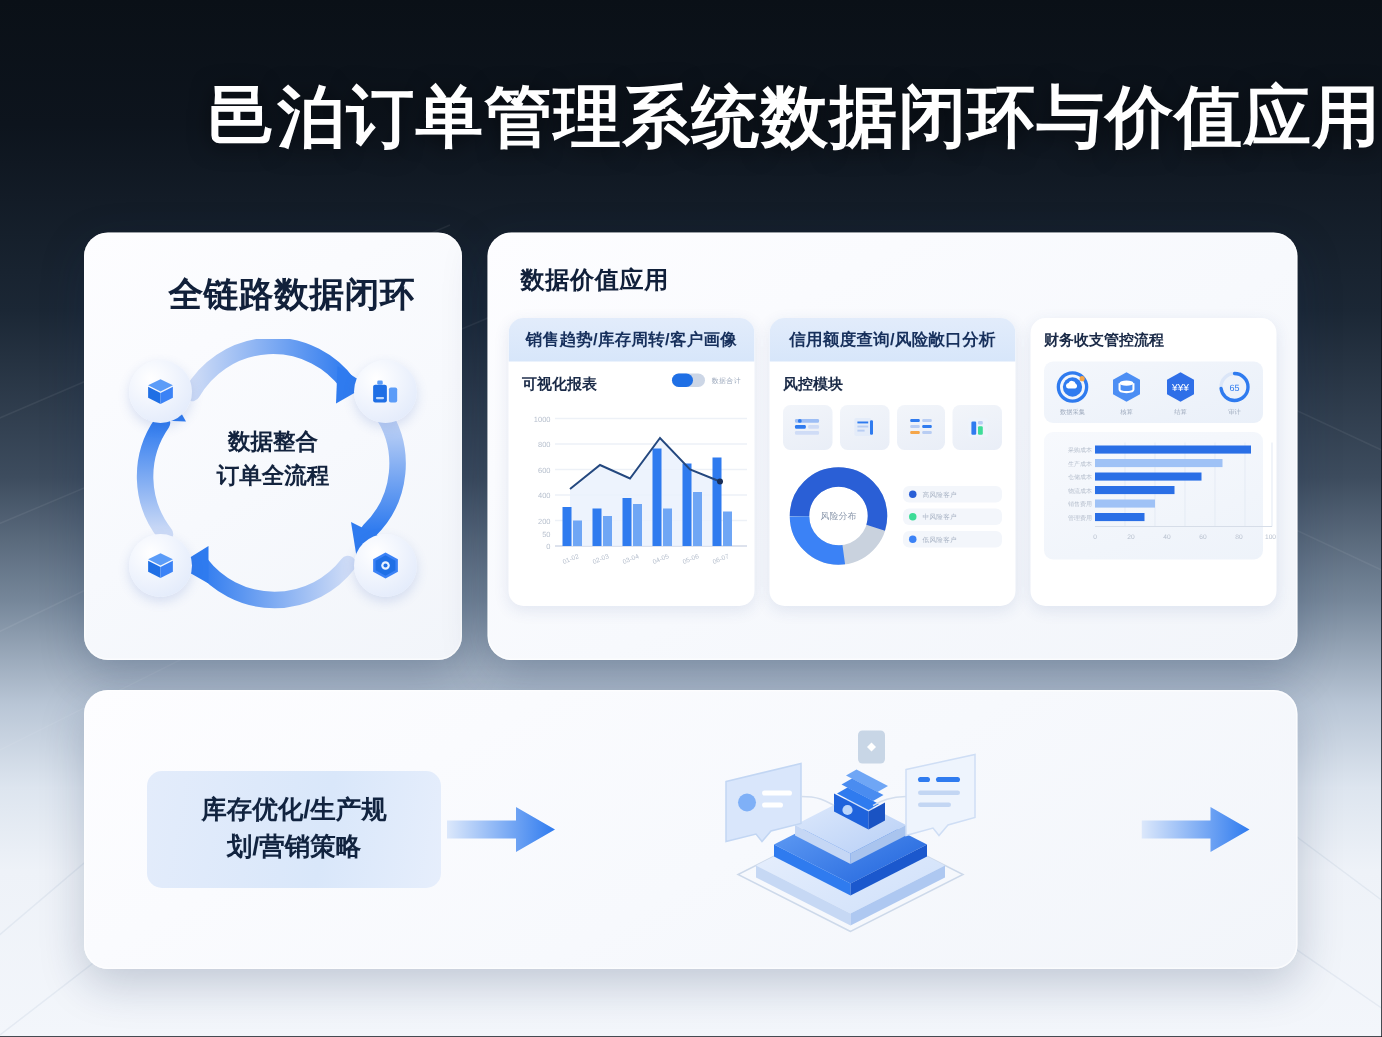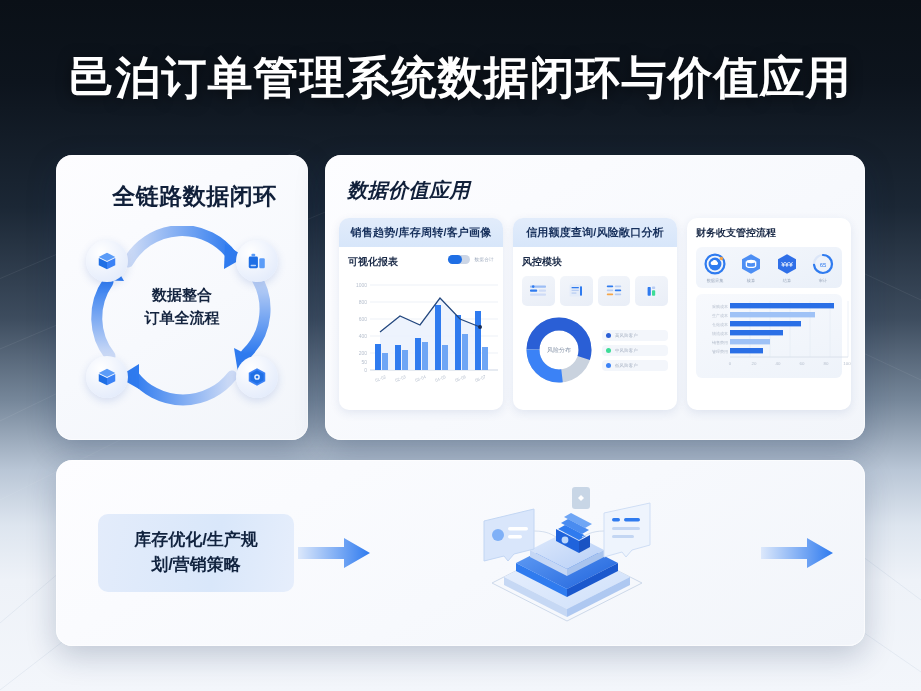--- a/index.html
+++ b/index.html
@@ -23,21 +23,21 @@
         #eef2f8 84%,
         #f3f6fb 100%);
     overflow:hidden;
   }
   
   .lines{position:absolute;inset:0;opacity:.5;}
   .lines svg{width:100%;height:100%;display:block;}
 
   .title{
     position:absolute; top:48px; left:0; width:100%;
-    text-align:center;
+    text-align:right;
     font-size:45px;
     font-weight:bold;
     letter-spacing:1px;
     color:#ffffff;
     text-shadow:0 2px 14px rgba(0,0,0,.55);
     z-index:5;
     white-space:nowrap;
   }
 
   .card{
@@ -76,21 +76,21 @@
   #n3{right:4px;bottom:8px;}
   #n4{left:4px;bottom:8px;}
   .cycle-center{
     position:absolute;left:0;right:0;top:58px;
     text-align:center;
     font-size:15px;font-weight:bold;color:#13233e;line-height:1.5;
   }
 
   
   #card-value{ left:325px; top:155px; width:540px; height:285px; }
-  #card-value .card-h{ text-align:left; margin:22px 0 0 22px; font-size:20px;font-style:italic; }
+  #card-value .card-h{ text-align:left; margin:22px 0 0 22px; font-size:16px; }
   .panels{
     display:flex; gap:10px;
     margin:14px 14px 0 14px;
   }
   .panel{
     flex:1;
     background:#ffffff;
     border-radius:10px;
     box-shadow:0 3px 10px rgba(40,70,140,.10);
     overflow:hidden;

